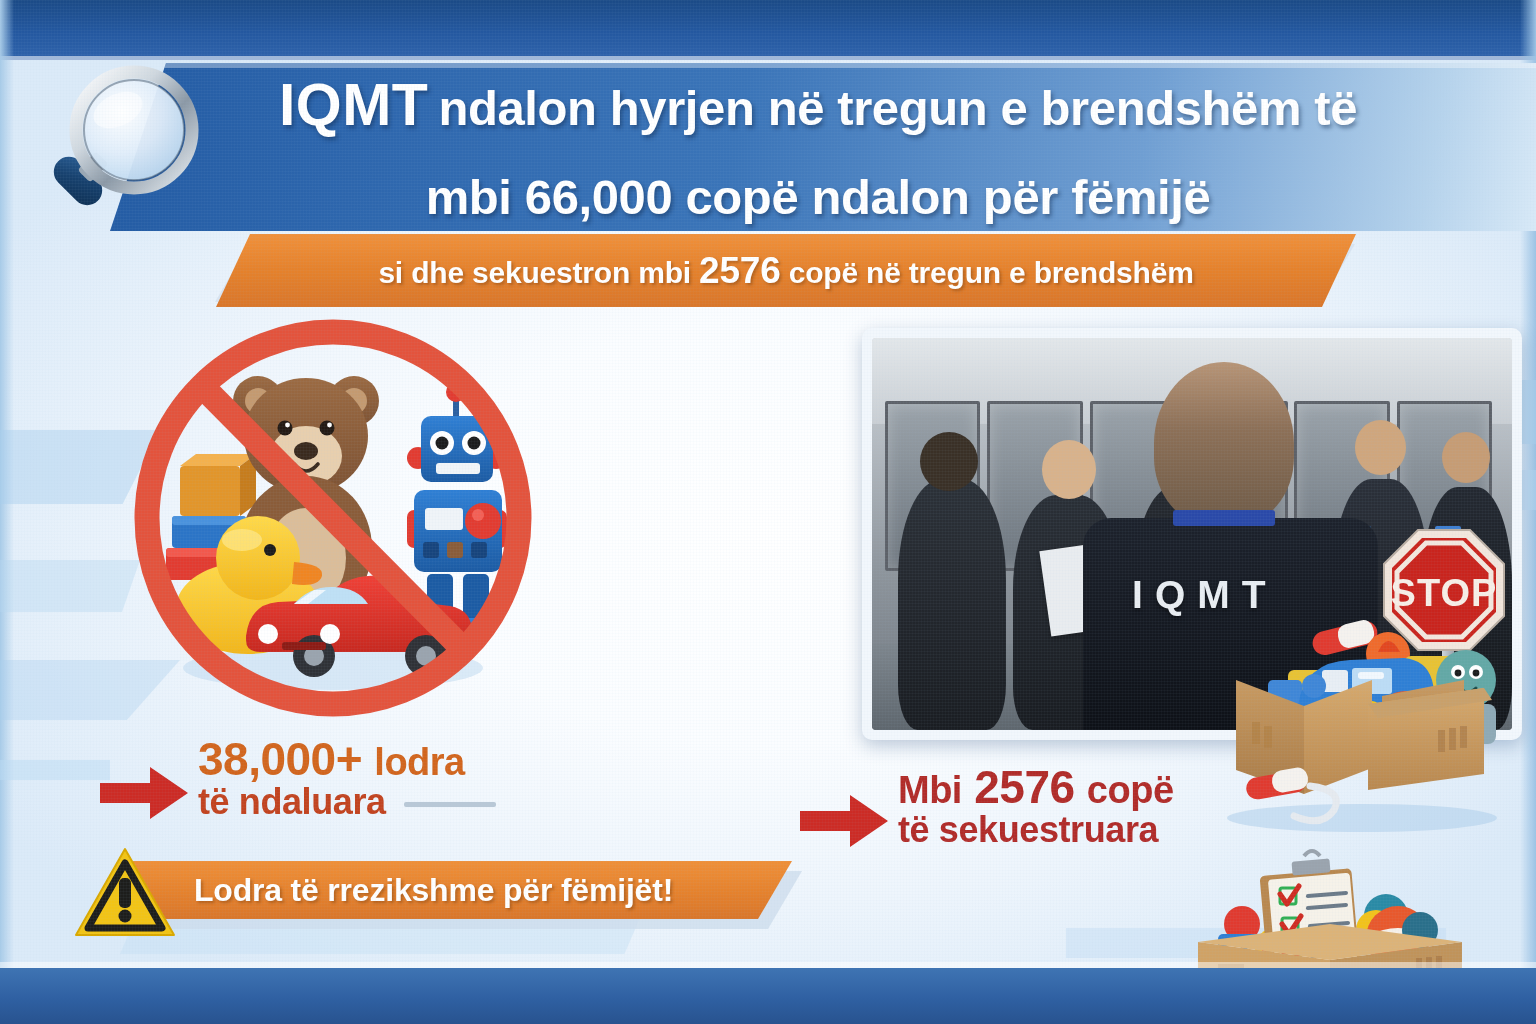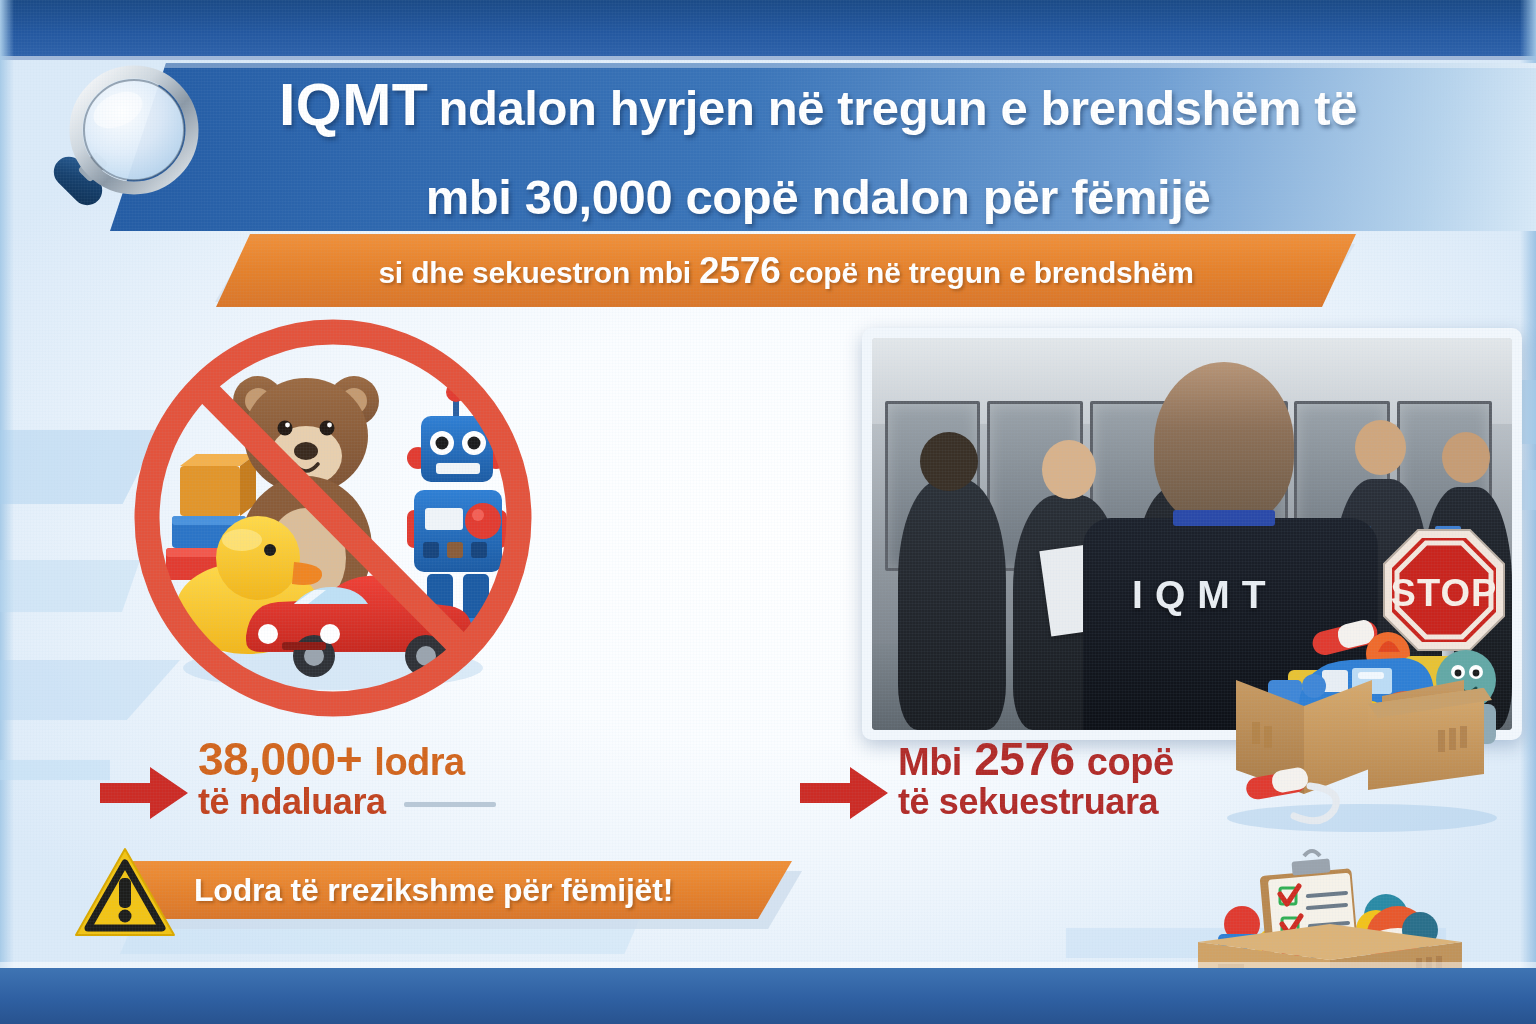--- a/index.html
+++ b/index.html
@@ -119,21 +119,21 @@
   .stop-pole{position:absolute;right:58px;top:300px;width:12px;height:72px;
     background:linear-gradient(90deg,#cfd6dc,#9aa3ab);}
 
   
   .toybox{position:absolute;left:1192px;top:618px;width:330px;height:215px;}
   .checkbox-crate{position:absolute;left:1180px;top:838px;width:300px;height:180px;}
 
   
   .stat{position:absolute;display:flex;align-items:flex-end;}
   .stat-left{left:100px;top:735px;}
-  .stat-right{left:800px;top:735px;}
+  .stat-right{left:800px;top:763px;}
   .arrow{width:88px;height:56px;margin-top:14px;flex:0 0 auto;}
   .stat-txt{margin-left:10px;line-height:1.05;}
   .stat-l1{font-size:46px;font-weight:800;letter-spacing:-.5px;white-space:nowrap;}
   .stat-l2{font-size:36px;font-weight:700;letter-spacing:-.4px;white-space:nowrap;}
   .orange-stat .stat-l1{color:#d2651d;}
   .orange-stat .stat-l2{color:#c2431f;}
   .red-stat .stat-l1{color:#b12b28;}
   .red-stat .stat-l2{color:#b12b28;}
   .stat-l1 .sub{font-size:38px;font-weight:700;}
   .rule{display:inline-block;width:92px;height:5px;background:#b9c8d6;
@@ -178,21 +178,21 @@
   <div class="header-band">
     <div class="hl"></div>
   </div>
 
   <div class="header-text">
     <div class="hl1">
       <span class="brand">IQMT</span><span>ndalon hyrjen në tregun e brendshëm të</span>
     </div>
     <div class="hl2">
       <span>mbi</span>
-      <span class="num">30,000</span>
+      <span class="num">66,000</span>
       <span>copë ndalon për fëmijë</span>
     </div>
   </div>
 
   <svg class="mag" viewBox="0 0 190 180">
     <defs>
       <linearGradient id="ringg" x1="0" y1="0" x2="1" y2="1">
         <stop offset="0%" stop-color="#ffffff"></stop>
           <stop offset="35%" stop-color="#cfd7de"></stop>
         <stop offset="60%" stop-color="#8b98a5"></stop>

